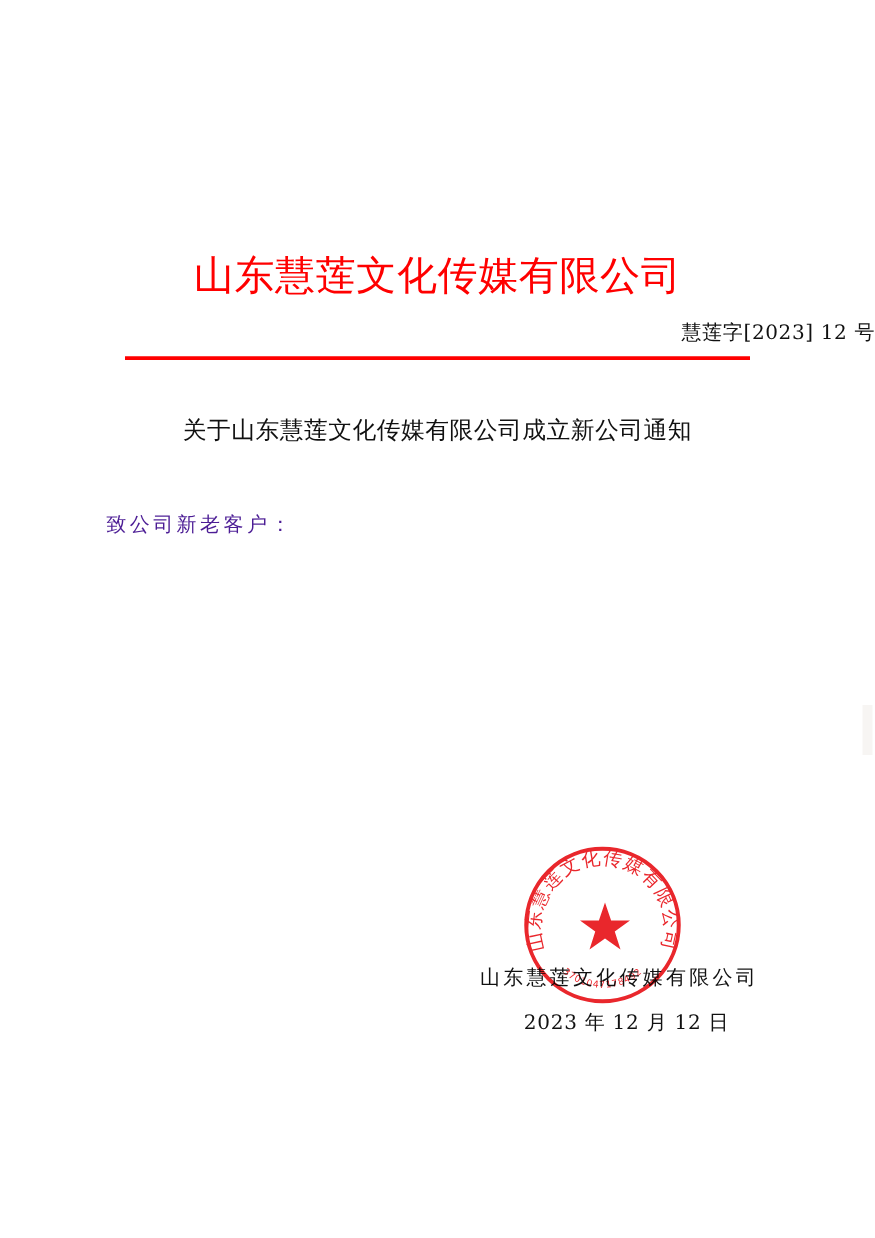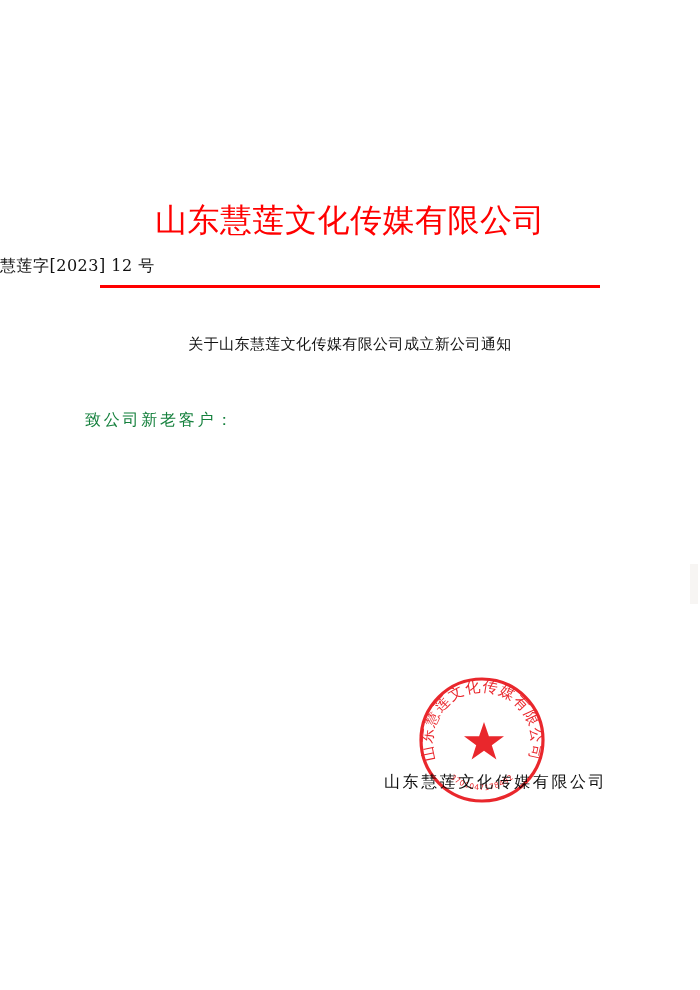--- a/index.html
+++ b/index.html
@@ -33,55 +33,55 @@
       font-size: 32px;
       line-height: 44px;
       color: #ff0000;
       letter-spacing: 0.5px;
     }
     .doc-number {
       position: absolute;
       left: 0;
       top: 210px;
       width: 700px;
-      text-align: left;
+      text-align: right;
       font-size: 16px;
       line-height: 24px;
       color: #111111;
       letter-spacing: 0.5px;
     }
     .red-rule {
       position: absolute;
       left: 100px;
       top: 241px;
       width: 500px;
       height: 3px;
       background: #ff0000;
     }
     .notice-title {
       position: absolute;
       left: 0;
       top: 286px;
       width: 700px;
       text-align: center;
       font-family: "DejaVu Sans", "Liberation Sans", sans-serif;
-      font-size: 15px;
+      font-size: 19px;
       line-height: 28px;
       color: #111111;
       letter-spacing: 0.4px;
     }
     .body-text {
       position: absolute;
       left: 85px;
       top: 358px;
       width: 530px;
       font-size: 16px;
       line-height: 36.6px;
       letter-spacing: 2.75px;
-      color: #15803d;
+      color: #4c1d95;
     }
     .body-text p {
       margin: 0;
     }
     .indent { text-indent: 37px; }
     .salutation { }
     .closing { text-indent: 18px; }
     .signature {
       position: absolute;
       left: 384px;
@@ -141,20 +141,21 @@
   <div class="red-rule"></div>
 
   <div class="notice-title">关于山东慧莲文化传媒有限公司成立新公司通知</div>
 
   <div class="body-text">
     <p class="salutation">致公司新老客户：</p>
   </div>
 
   <div class="signature">山东慧莲文化传媒有限公司</div>
 
+  <div class="date">2023 年 12 月 12 日</div>
 
   <div class="seal">
     <svg viewBox="0 0 130 130" xmlns="http://www.w3.org/2000/svg">
       <defs>
         <path id="sealArc" d="M 22 92 A 50 50 0 1 1 108 92" fill="none"></path>
         <path id="sealArcBottom" d="M 30 100 A 48 48 0 0 0 100 100" fill="none"></path>
       </defs>
       <circle cx="65" cy="65" r="61" fill="none" stroke="#e8141a" stroke-width="3.2"></circle>
       <text font-family="DejaVu Serif, serif" font-size="15" fill="#e8141a" letter-spacing="1.2">
         <textPath href="#sealArc" startOffset="50%" text-anchor="middle">山东慧莲文化传媒有限公司</textPath>

